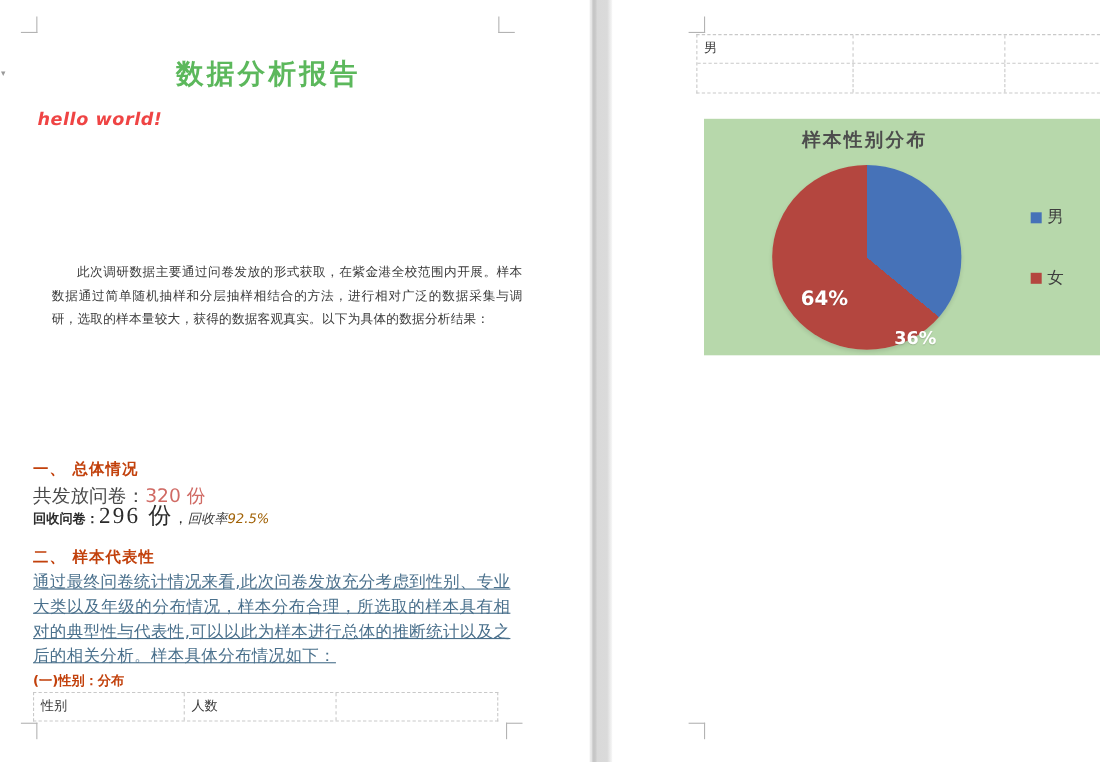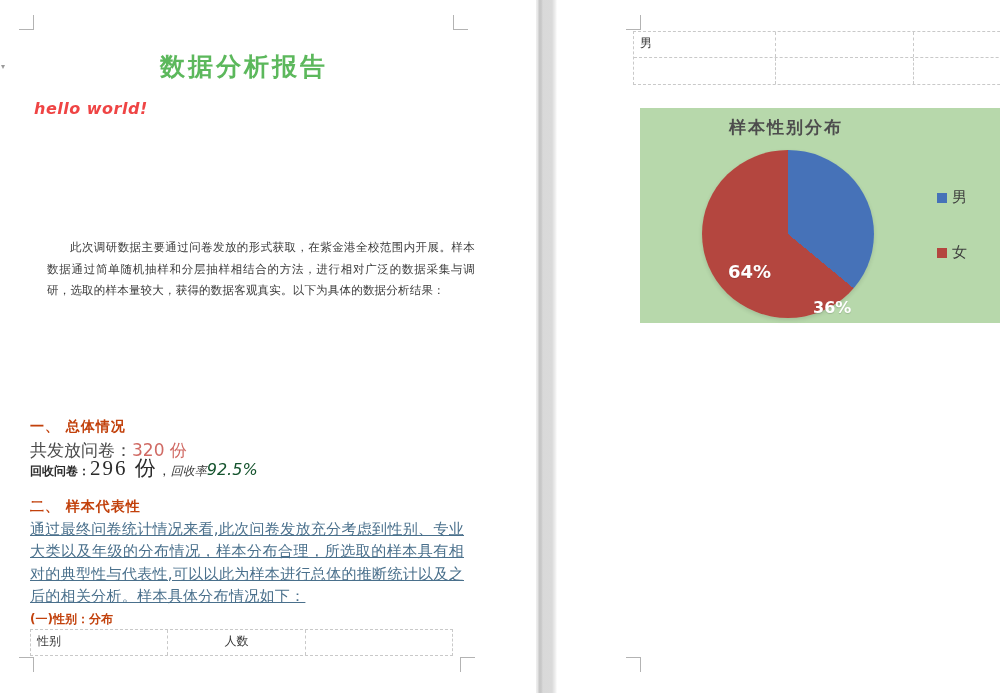--- a/index.html
+++ b/index.html
@@ -42,35 +42,35 @@
   }
   .h-blue{color:#c2410c;font-weight:bold;}
   #s1-heading{left:30px;top:418px;font-size:14px;letter-spacing:1px;}
   #s1-issued{left:30px;top:439px;font-size:17px;color:#4a4a4a;}
   #s1-issued .val{color:#d06a64;}
   #s1-received{left:30px;top:454px;display:flex;align-items:baseline;color:#2b2b2b;}
   #s1-received .lbl{font-size:12px;font-weight:bold;}
   #s1-received .big{font-size:21px;font-family:Liberation Serif, serif;letter-spacing:2px;}
   #s1-received .comma{font-size:13px;}
   #s1-received .rate-lbl{font-size:12px;font-style:italic;color:#3a3a3a;}
-  #s1-received .rate-val{font-size:16px;font-style:italic;color:#14532d;}
+  #s1-received .rate-val{font-size:12px;font-style:italic;color:#a16207;}
   #s2-heading{left:30px;top:498px;font-size:14px;letter-spacing:1px;}
   #s2-para{
     left:30px;top:518px;width:434px;font-size:15px;line-height:22.3px;
     color:#4a708c;text-decoration:underline;text-align:justify;letter-spacing:0.3px;
   }
   #sub-heading{left:30px;top:611px;font-size:12px;}
 
   .doc-table{border:1px dashed #c9c9c9;display:flex;flex-direction:column;}
   .t-row{display:flex;}
   .t-row + .t-row{border-top:1px dashed #c9c9c9;}
   .t-cell{border-right:1px dashed #c9c9c9;padding:3px 6px;font-size:12px;color:#3a3a3a;box-sizing:border-box;}
   .t-cell:last-child{border-right:0;}
   #table1{left:30px;top:629px;width:421px;}
-  #table1 .c1{width:137px;} #table1 .c2{width:138px;text-align:center;} #table1 .c3{width:146px;}
+  #table1 .c1{width:137px;} #table1 .c2{width:138px;} #table1 .c3{width:146px;}
   #table1 .t-cell{height:25px;}
 
   
   #table2{left:76px;top:31px;width:450px;}
   #table2 .c1{width:142px;} #table2 .c2{width:138px;} #table2 .c3{width:170px;}
   #table2 .t-row.r1 .t-cell{height:25px;}
   #table2 .t-row.r2 .t-cell{height:26px;}
 
   #chart-panel{left:83px;top:108px;width:360px;height:215px;background:#b7d8ab;padding-left:43px;}
   #chart-title{

